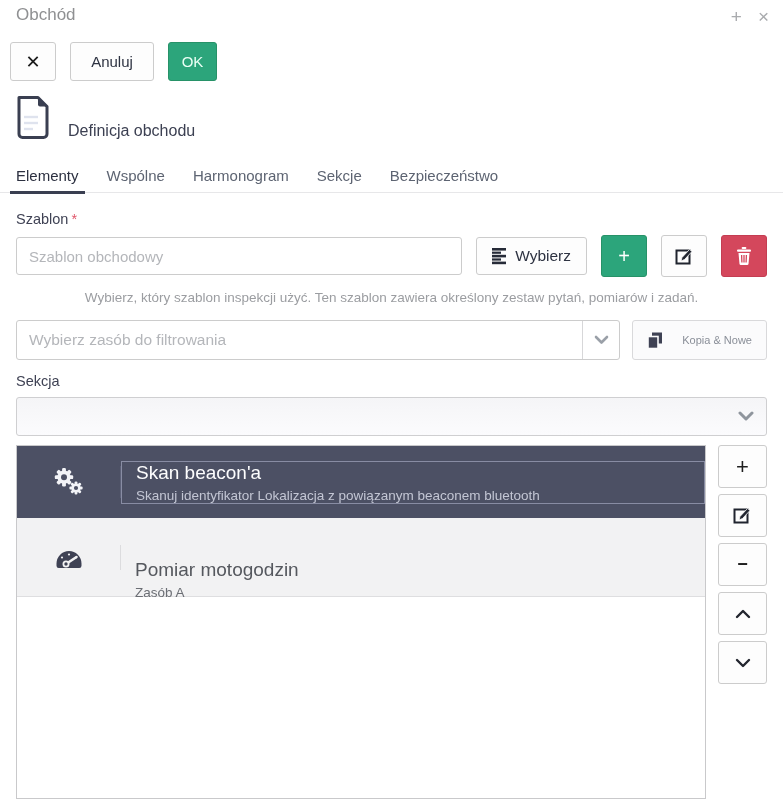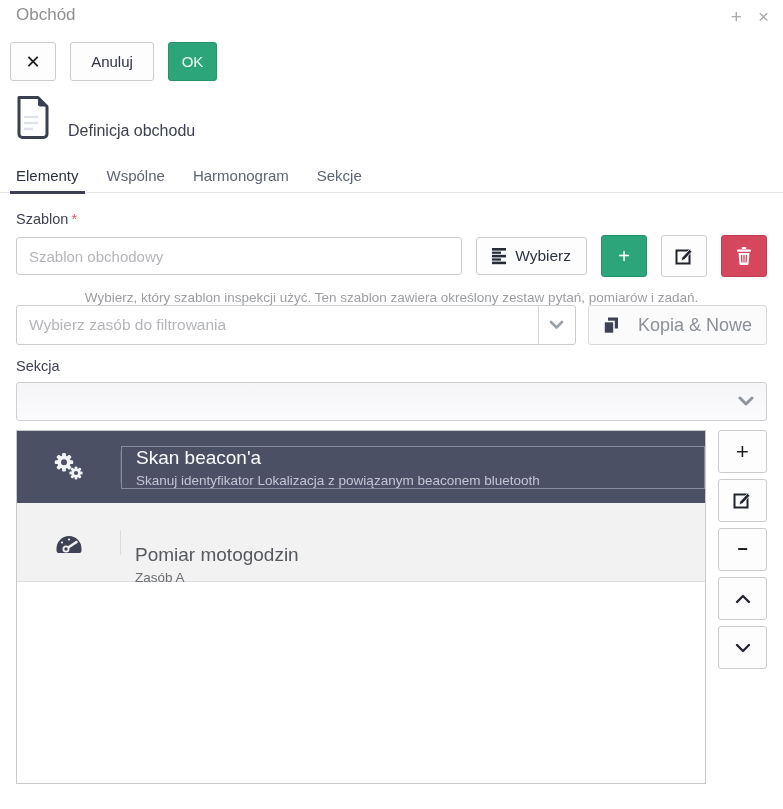--- a/index.html
+++ b/index.html
@@ -38,25 +38,25 @@
   .text-input { flex:1; height:38px; border:1px solid #ccc; border-radius:3px; padding:0 12px; font-size:15px; font-family:inherit; color:#3f4254; outline:none; }
   .text-input::placeholder { color:#b4b6ba; }
   .btn-choose { height:38px; padding:0 15px; gap:8px; font-size:15.5px; }
   .icon-btn { width:46px; height:42px; }
   .btn-add { background:#2ca57b; border-color:#279268; color:#fff; font-size:20px; font-weight:400; }
   .btn-edit { background:#fdfdfd; }
   .btn-del { background:#d4475c; border-color:#c43d52; }
 
   .help-text { margin-top:13px; text-align:center; font-size:13.5px; color:#9b9da1; }
 
-  .row2 { display:flex; gap:12px; }
+  .row2 { display:flex; margin-top:15px; gap:12px; }
   .combo { flex:1; height:40px; border:1px solid #ccc; border-radius:3px; background:#fff; display:flex; align-items:center; cursor:pointer; }
   .combo-text { flex:1; padding:0 12px; font-size:15.5px; color:#b4b6ba; }
   .combo-caret { width:37px; align-self:stretch; border-left:1px solid #d7d7d9; display:flex; align-items:center; justify-content:center; }
-  .btn-copynew { height:40px; padding:0 14px; gap:19px; background:#fbfbfc; border-color:#d9d9db; color:#8a8f98; font-size:18px; }
+  .btn-copynew { height:40px; padding:0 14px; gap:19px; background:#fbfbfc; border-color:#d9d9db; color:#8a8f98; font-size:11px; }
 
   .sekcja-label { margin-top:13px; }
   .select-full { margin-top:1px; height:39px; border:1px solid #cfcfd1; border-radius:3px; background:linear-gradient(#f5f5f7,#fbfbfd); display:flex; align-items:center; justify-content:flex-end; padding-right:12px; cursor:pointer; }
 
   
   .list-zone { display:flex; margin-top:9px; align-items:flex-start; }
   .list-box { flex:1; height:354px; border:1px solid #c9c9cb; background:#fff; overflow:hidden; }
   .list-item { display:flex; align-items:center; cursor:pointer; }
   .item-sel { background:#4c5064; height:72px; }
   .item-sel .cell-icon { border-right:1px solid #5d6178; }
@@ -107,20 +107,21 @@
     </svg>
   </span>
   <span class="section-title">Definicja obchodu</span>
 </div>
 
 <div class="tabs">
   <div class="tab active">Elementy</div>
   <div class="tab">Wspólne</div>
   <div class="tab">Harmonogram</div>
   <div class="tab">Sekcje</div>
+  <div class="tab">Bezpieczeństwo</div>
 </div>
 
 <div class="form">
 
   <div class="field-label">
     <span>Szablon</span><span class="req">*</span>
   </div>
 
   <div class="row1">
     <input class="text-input" type="text" placeholder="Szablon obchodowy" style="">

